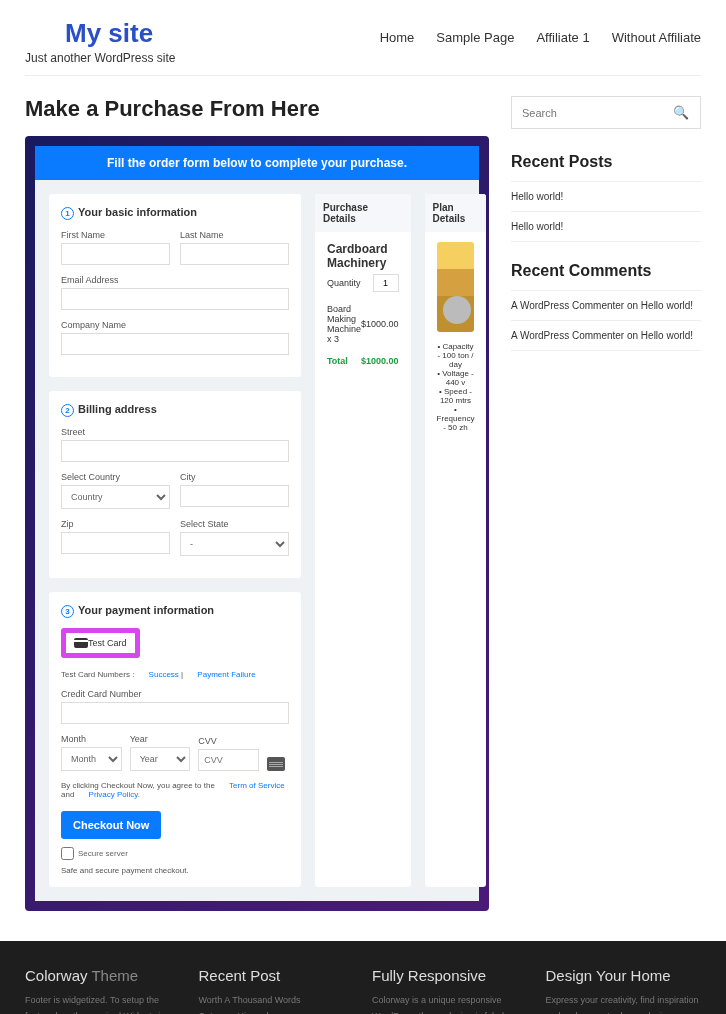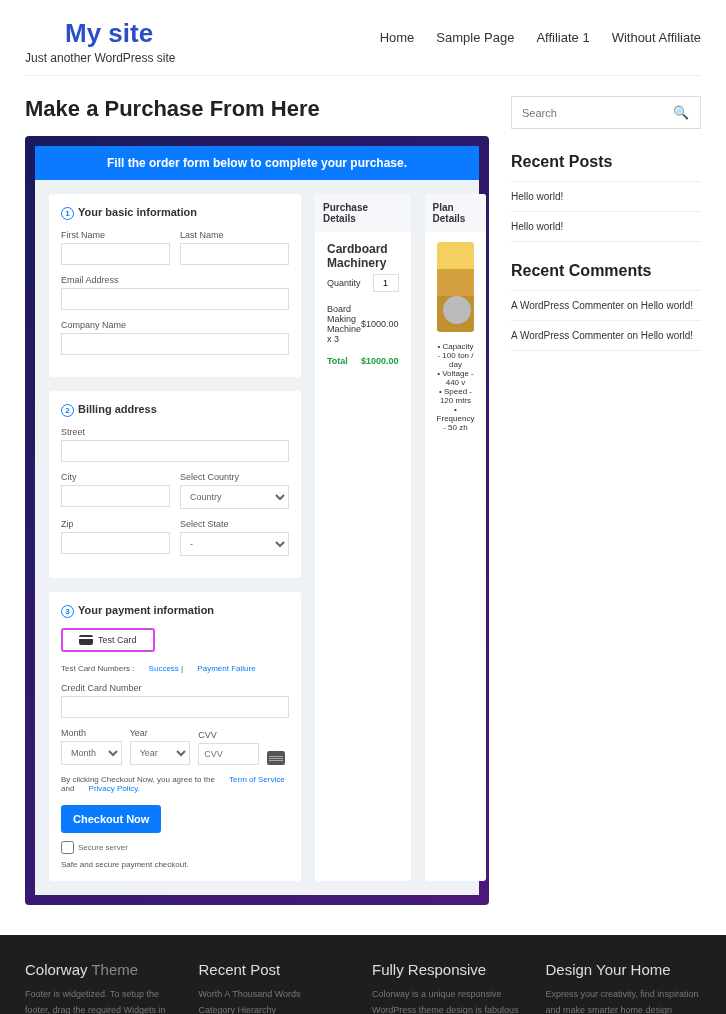--- a/index.html
+++ b/index.html
@@ -34,21 +34,21 @@
 .field { margin-bottom: 10px; }
 .pd-head { background: #f5f7fa; padding: 8px; font-size: 10px; font-weight: 600; margin: -12px -12px 10px; border-radius: 3px 3px 0 0; }
 .pd-title { font-size: 12px; font-weight: 600; margin-bottom: 4px; }
 .pd-row { display: flex; justify-content: space-between; align-items: center; font-size: 9px; margin-bottom: 12px; }
 .qty-box { border: 1px solid #ddd; width: 26px; text-align: center; padding: 3px; font-size: 9px; }
 .total-row { color: #1a9e3e; font-weight: 600; }
 .plan-img { width: 100%; height: 90px; background: linear-gradient(#f5d060 30%, #d4a040 30%, #d4a040 60%, #c09030 60%); border-radius: 3px; margin-bottom: 10px; position: relative; }
 .plan-img::before { content:''; position:absolute; left:6px; bottom:8px; width:28px; height:28px; background:#bbb; border-radius:50%; }
 .specs { list-style: none; font-size: 8px; color: #333; text-align: center; }
 .specs li::before { content: "• "; }
-.test-card-btn { border: 2px solid #d946ef; padding: 5px 16px; font-size: 9px; display: inline-flex; align-items: center; gap: 5px; border-radius: 3px; margin-bottom: 12px; }
+.test-card-btn { border: 5px solid #d946ef; padding: 5px 8px; font-size: 9px; display: inline-flex; align-items: center; border-radius: 3px; margin-bottom: 12px; }
 .cc-icon { width: 14px; height: 10px; background: #333; border-radius: 2px; position: relative; }
 .cc-icon::after { content:''; position:absolute; top:2px; left:0; right:0; height:2px; background:#fff; }
 .tiny { font-size: 8px; color: #555; }
 .link { color: #0a7bff; padding-left: 12px; }
 .row3 { display: flex; gap: 8px; align-items: flex-end; }
 .row3 > div { flex: 1; }
 .checkout-btn { background: #0a7bff; color: #fff; border: none; padding: 8px 12px; font-size: 11px; font-weight: 600; border-radius: 3px; margin-top: 12px; }
 .secure { font-size: 8px; color: #666; margin-top: 8px; display: flex; align-items: center; gap: 4px; }
 .footer { background: #1e1e1e; color: #aaa; padding: 26px 0 0; }
 .footer-cols { display: flex; gap: 18px; max-width: 700px; margin: 0 auto; padding: 0 12px 22px; }
@@ -92,22 +92,22 @@
                 <div class="field"><label class="label">Last Name</label><input class="input" style=""></div>
               </div>
               <div class="field"><label class="label">Email Address</label><input class="input" style=""></div>
               <div class="field"><label class="label">Company Name</label><input class="input" style=""></div>
             </div>
 
             <div class="card">
               <div class="card-h"><span class="step-num">2</span><span>Billing address</span></div>
               <div class="field"><label class="label">Street</label><input class="input" style=""></div>
               <div class="row2">
+                <div class="field"><label class="label">Select Country</label><select class="select"><option>Country</option></select></div>
                 <div class="field"><label class="label">City</label><input class="input" style=""></div>
-                <div class="field"><label class="label">Select Country</label><select class="select"><option>Country</option></select></div>
               </div>
               <div class="row2">
                 <div class="field"><label class="label">Zip</label><input class="input" style=""></div>
                 <div class="field"><label class="label">Select State</label><select class="select"><option>-</option></select></div>
               </div>
             </div>
 
             <div class="card">
               <div class="card-h"><span class="step-num">3</span><span>Your payment information</span></div>
               <div class="test-card-btn">

